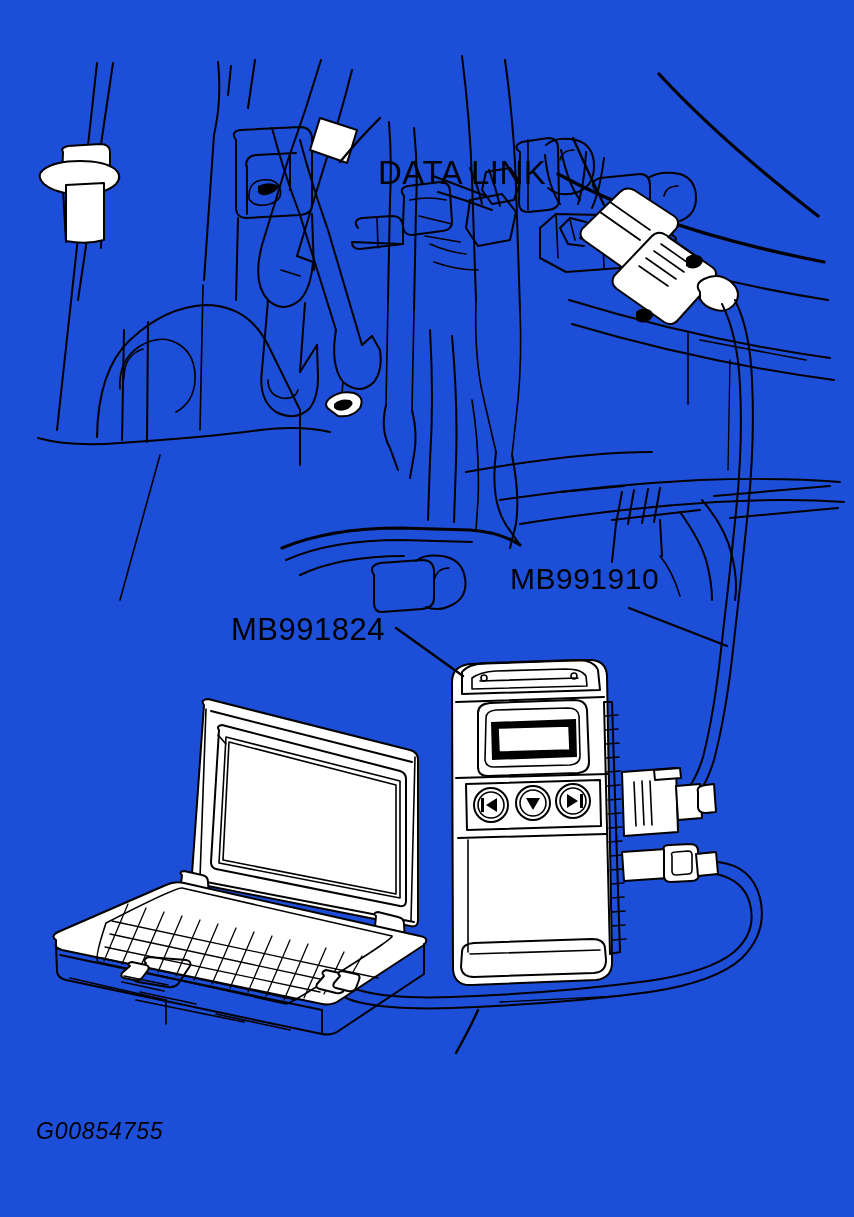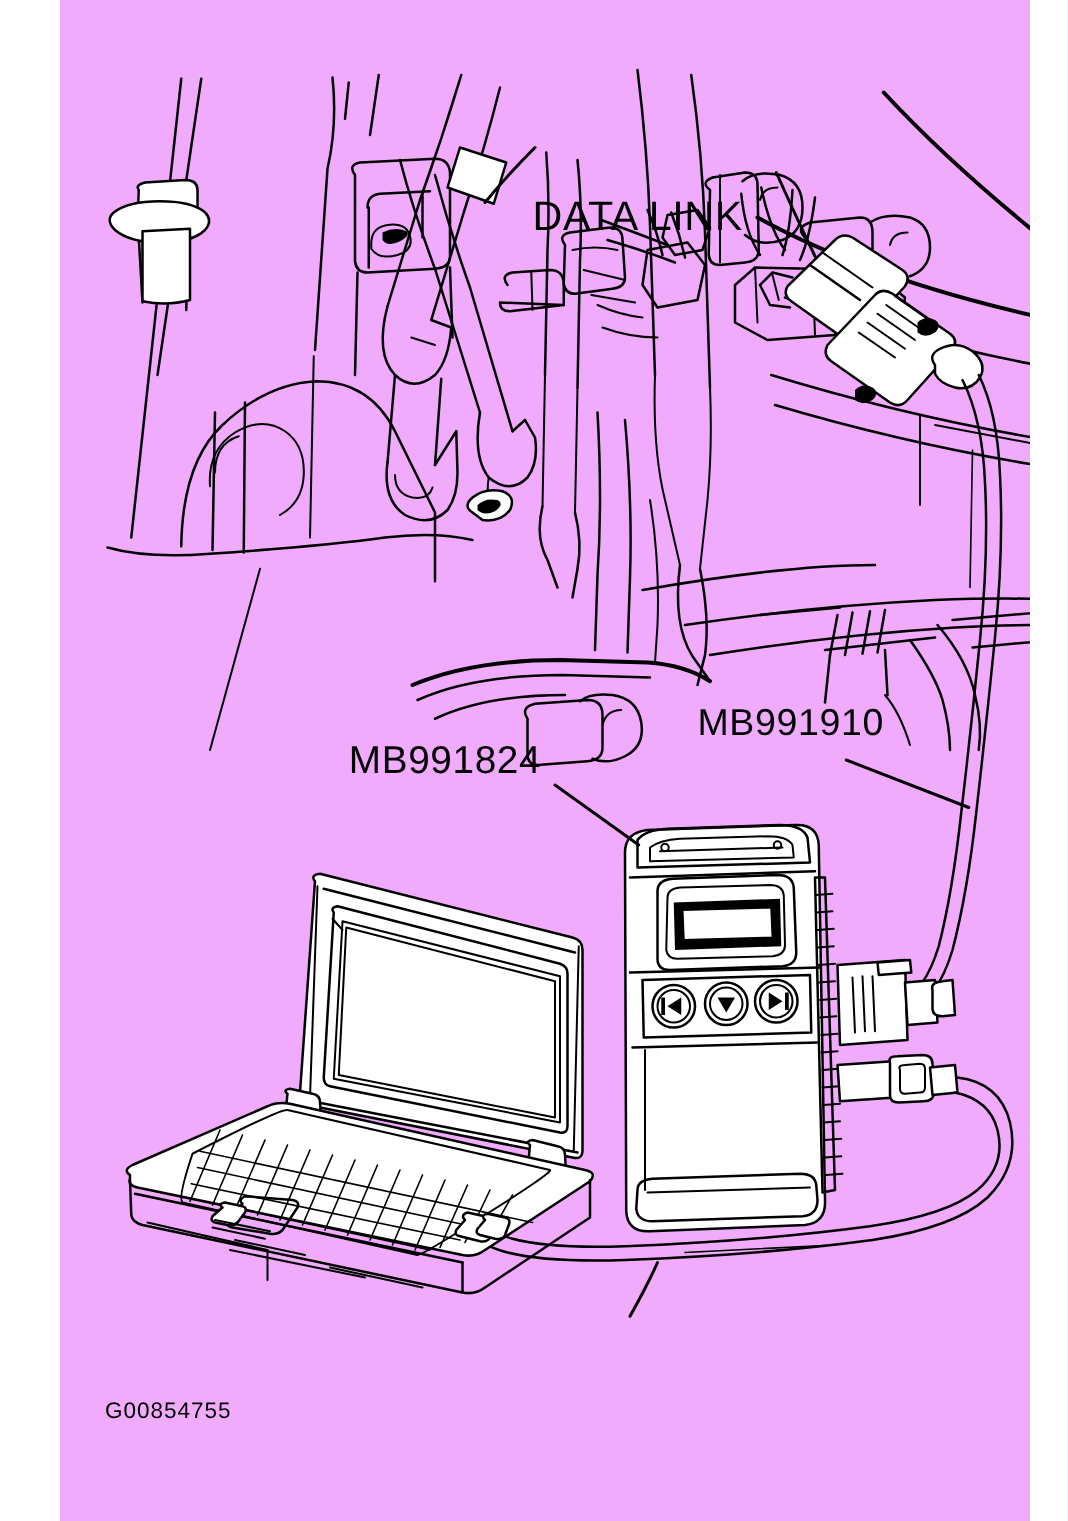--- a/index.html
+++ b/index.html
@@ -6,25 +6,24 @@
   html, body {
     margin: 0;
     padding: 0;
     background: #ffffff;
   }
   body {
     font-family: "Liberation Sans", sans-serif;
   }
   #page {
     position: relative;
-    width: 776px;
+    width: 854px;
     height: 1217px;
-    background: #f0abfc;
+    background: #1d4ed8;
     overflow: hidden;
-    margin-left: 48px;
   }
   #page svg {
     position: absolute;
     left: 0;
     top: 0;
     width: 854px;
     height: 1217px;
   }
   .ln {
     fill: none;
@@ -85,38 +84,39 @@
   }
   #label-dlc {
     left: 378px;
     top: 78px;
     font-size: 33px;
     line-height: 38px;
     font-weight: 400;
   }
   #label-mb991824 {
     left: 231px;
-    top: 590px;
+    top: 612px;
     font-size: 31px;
   }
   #label-mb991910 {
     left: 510px;
     top: 562px;
     font-size: 30px;
   }
   #label-mb991827 {
     left: 291px;
     top: 1059px;
     font-size: 31px;
   }
   #label-figure-id {
     left: 36px;
     top: 1118px;
-    font-size: 18px;
+    font-size: 23px;
     letter-spacing: 0.8px;
+    font-style: italic;
   }
 </style>
 </head>
 <body>
 
 <div id="page">
 
   <svg viewBox="0 0 854 1217" xmlns="http://www.w3.org/2000/svg">
 
     <g>

